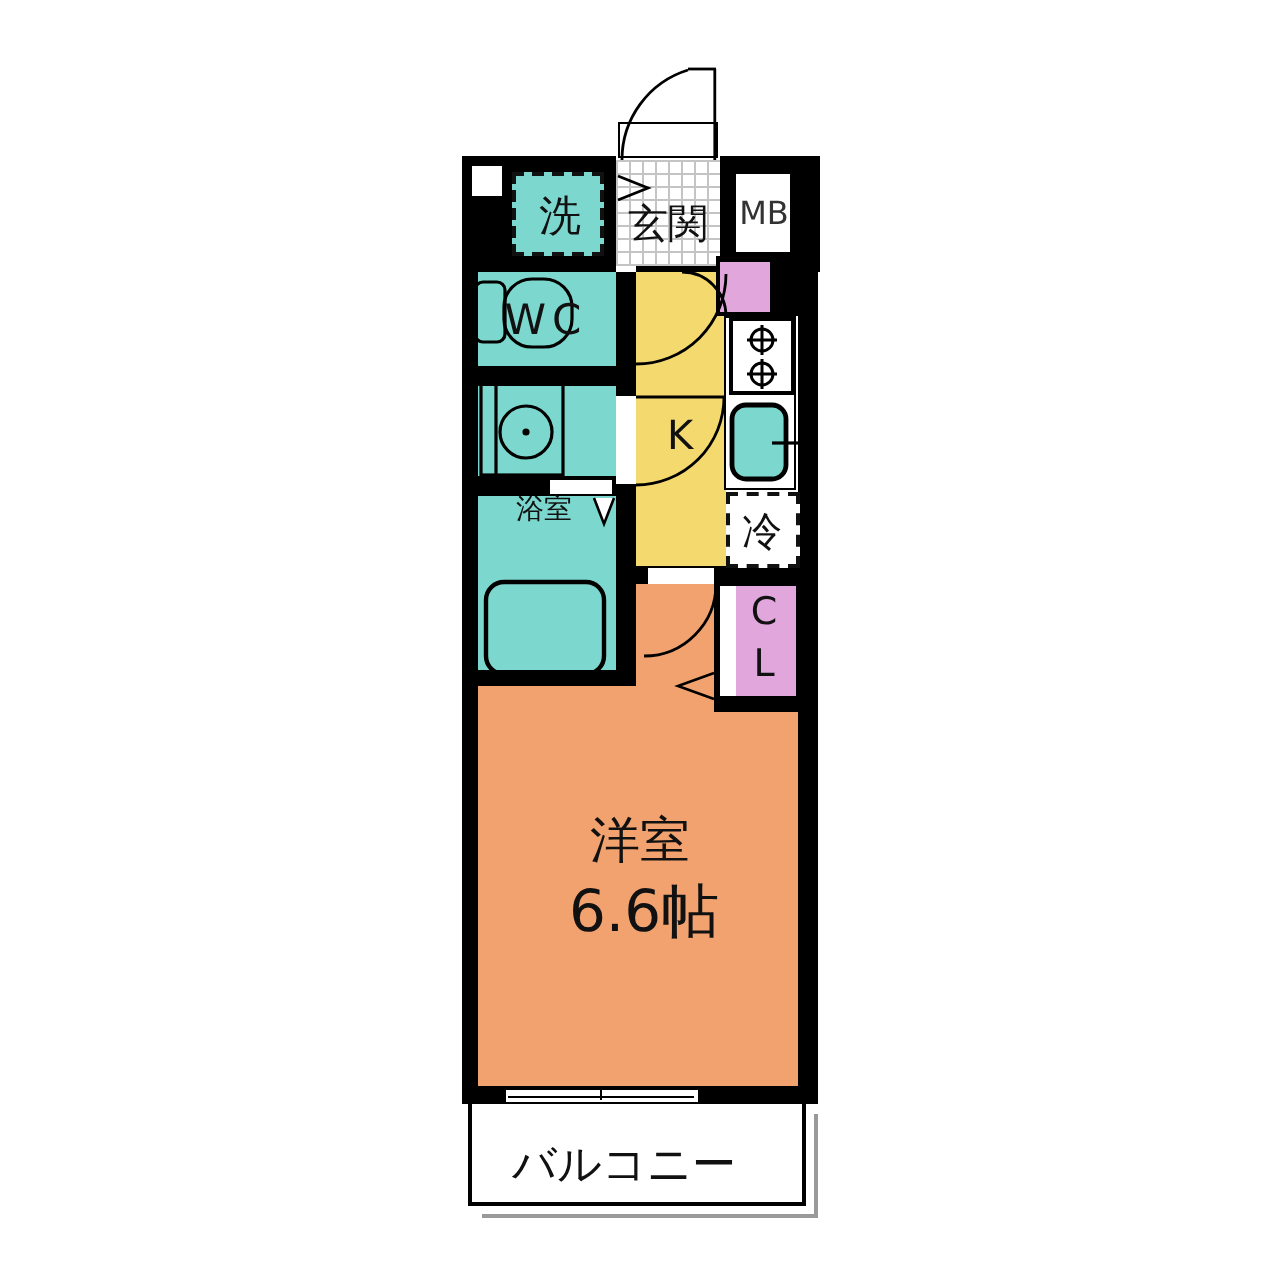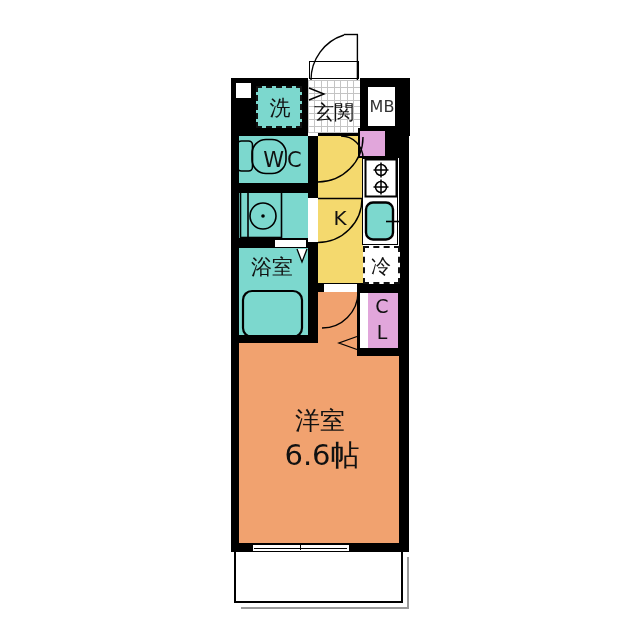--- a/index.html
+++ b/index.html
@@ -124,21 +124,22 @@
 
     <g stroke="#000">
       <rect x="366" y="202.5" width="27" height="37" rx="7" style="fill:var(--wet)" stroke-width="2.4"></rect>
       <path d="M386,221.5 L399,221.5" fill="none" stroke-width="1.6"></path>
     </g>
   </svg>
 
   <div class="lbl" style="left:280px;top:108px;font-size:21px;">洗</div>
   <div class="lbl" style="left:334px;top:112px;font-size:20px;">玄関</div>
   <div class="lbl" style="left:382px;top:107px;font-size:16px;color:#333;">MB</div>
-  <div class="lbl" style="left:284px;top:160px;font-size:21px;letter-spacing:3px;">WC</div>
-  <div class="lbl" style="left:272px;top:267px;font-size:21px;">浴室</div>
+  <div class="lbl" style="left:273px;top:160px;font-size:21px;letter-spacing:3px;">WC</div>
+  <div class="lbl" style="left:272px;top:255px;font-size:14px;">浴室</div>
   <div class="lbl" style="left:340px;top:218px;font-size:20px;">K</div>
   <div class="lbl" style="left:381px;top:266px;font-size:20px;">冷</div>
   <div class="lbl" style="left:382px;top:319px;font-size:19px;line-height:26px;">C
 L</div>
   <div class="lbl" style="left:320px;top:421px;font-size:25px;">洋室</div>
   <div class="lbl" style="left:322px;top:456px;font-size:29px;">6.6帖</div>
+  <div class="lbl" style="left:312px;top:583px;font-size:22px;">バルコニー</div>
 </div>
 
 </body></html>

